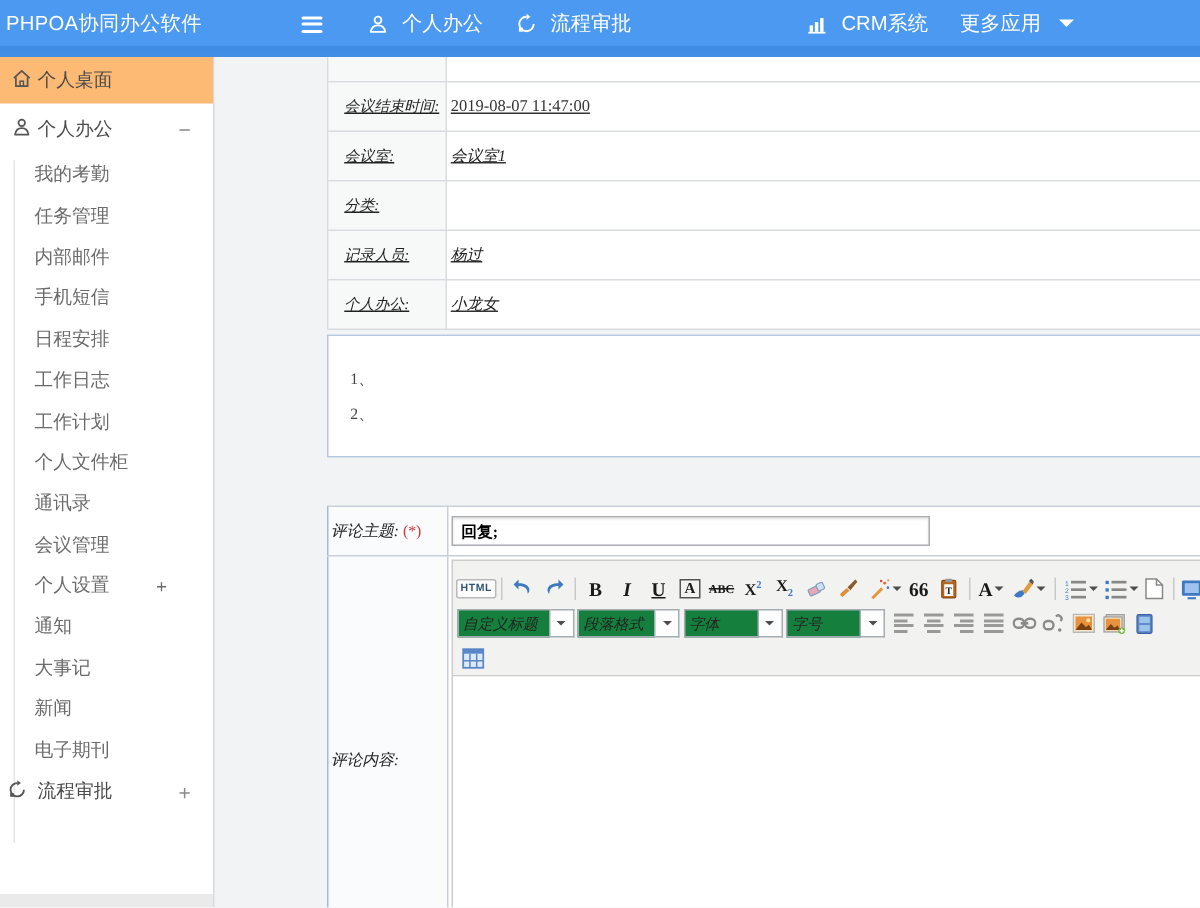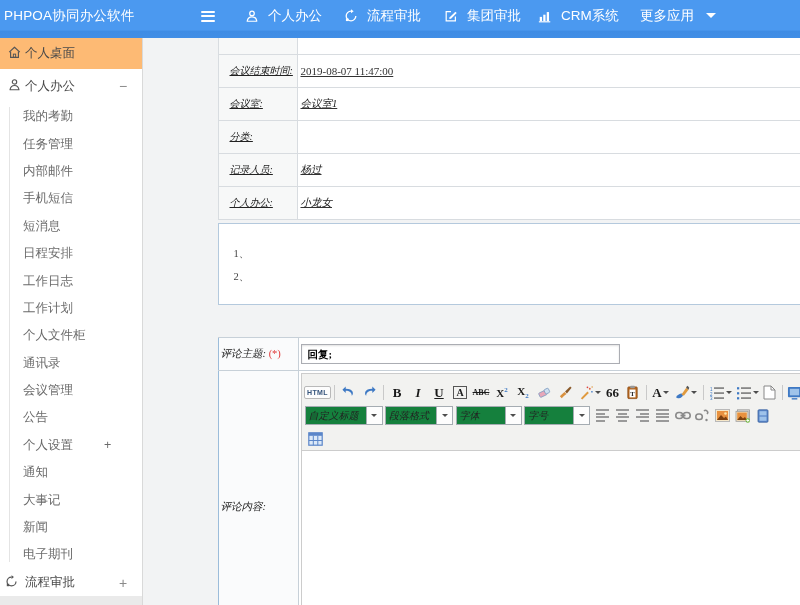--- a/index.html
+++ b/index.html
@@ -123,29 +123,20 @@
     <span>
       <svg width="14" height="14" viewBox="0 0 16 16">
           <path d="M13.5 8 A5.5 5.5 0 1 1 8 2.5" fill="none" stroke="#fff" stroke-width="1.5"></path>
           <path d="M8 0.2 L11 2.5 L8 4.8 Z" fill="#fff"></path>
           <rect x="2.2" y="10.8" width="3" height="3" fill="#fff"></rect>
         </svg>
     </span>
     <span class="nav-label">流程审批</span>
   </div>
 
-  <div class="nav-item" style="left:444px;">
-    <span>
-      <svg width="14" height="14" viewBox="0 0 16 16">
-          <path d="M13 8.5 V13.5 H2.5 V3 H8" fill="none" stroke="#fff" stroke-width="1.4"></path>
-          <path d="M6.5 9.5 L13 3 L14.5 4.5 L8 11 L6 11.5 Z" fill="#fff" stroke="none"></path>
-        </svg>
-    </span>
-    <span class="nav-label">集团审批</span>
-  </div>
 
   <div class="nav-item" style="left:538px;">
     <span>
       <svg width="14" height="14" viewBox="0 0 16 16">
           <rect x="2" y="9" width="2.6" height="5" fill="#fff"></rect>
           <rect x="6" y="6.5" width="2.6" height="7.5" fill="#fff"></rect>
           <rect x="10" y="3.5" width="2.6" height="10.5" fill="#fff"></rect>
           <rect x="1" y="14" width="13" height="1.3" fill="#fff"></rect>
         </svg>
     </span>
@@ -190,42 +181,36 @@
     <div class="sub-item">
         <span class="s-label">任务管理</span>
       </div>
     <div class="sub-item">
         <span class="s-label">内部邮件</span>
       </div>
     <div class="sub-item">
         <span class="s-label">手机短信</span>
       </div>
     <div class="sub-item">
-        <span class="s-label">短消息</span>
-      </div>
-    <div class="sub-item">
         <span class="s-label">日程安排</span>
       </div>
     <div class="sub-item">
         <span class="s-label">工作日志</span>
       </div>
     <div class="sub-item">
         <span class="s-label">工作计划</span>
       </div>
     <div class="sub-item">
         <span class="s-label">个人文件柜</span>
       </div>
     <div class="sub-item">
         <span class="s-label">通讯录</span>
       </div>
     <div class="sub-item">
         <span class="s-label">会议管理</span>
-      </div>
-    <div class="sub-item">
-        <span class="s-label">公告</span>
       </div>
     <div class="sub-item">
         <span class="s-label">个人设置</span>
         <span class="toggle">+</span>
       </div>
     <div class="sub-item">
         <span class="s-label">通知</span>
       </div>
     <div class="sub-item">
         <span class="s-label">大事记</span>

